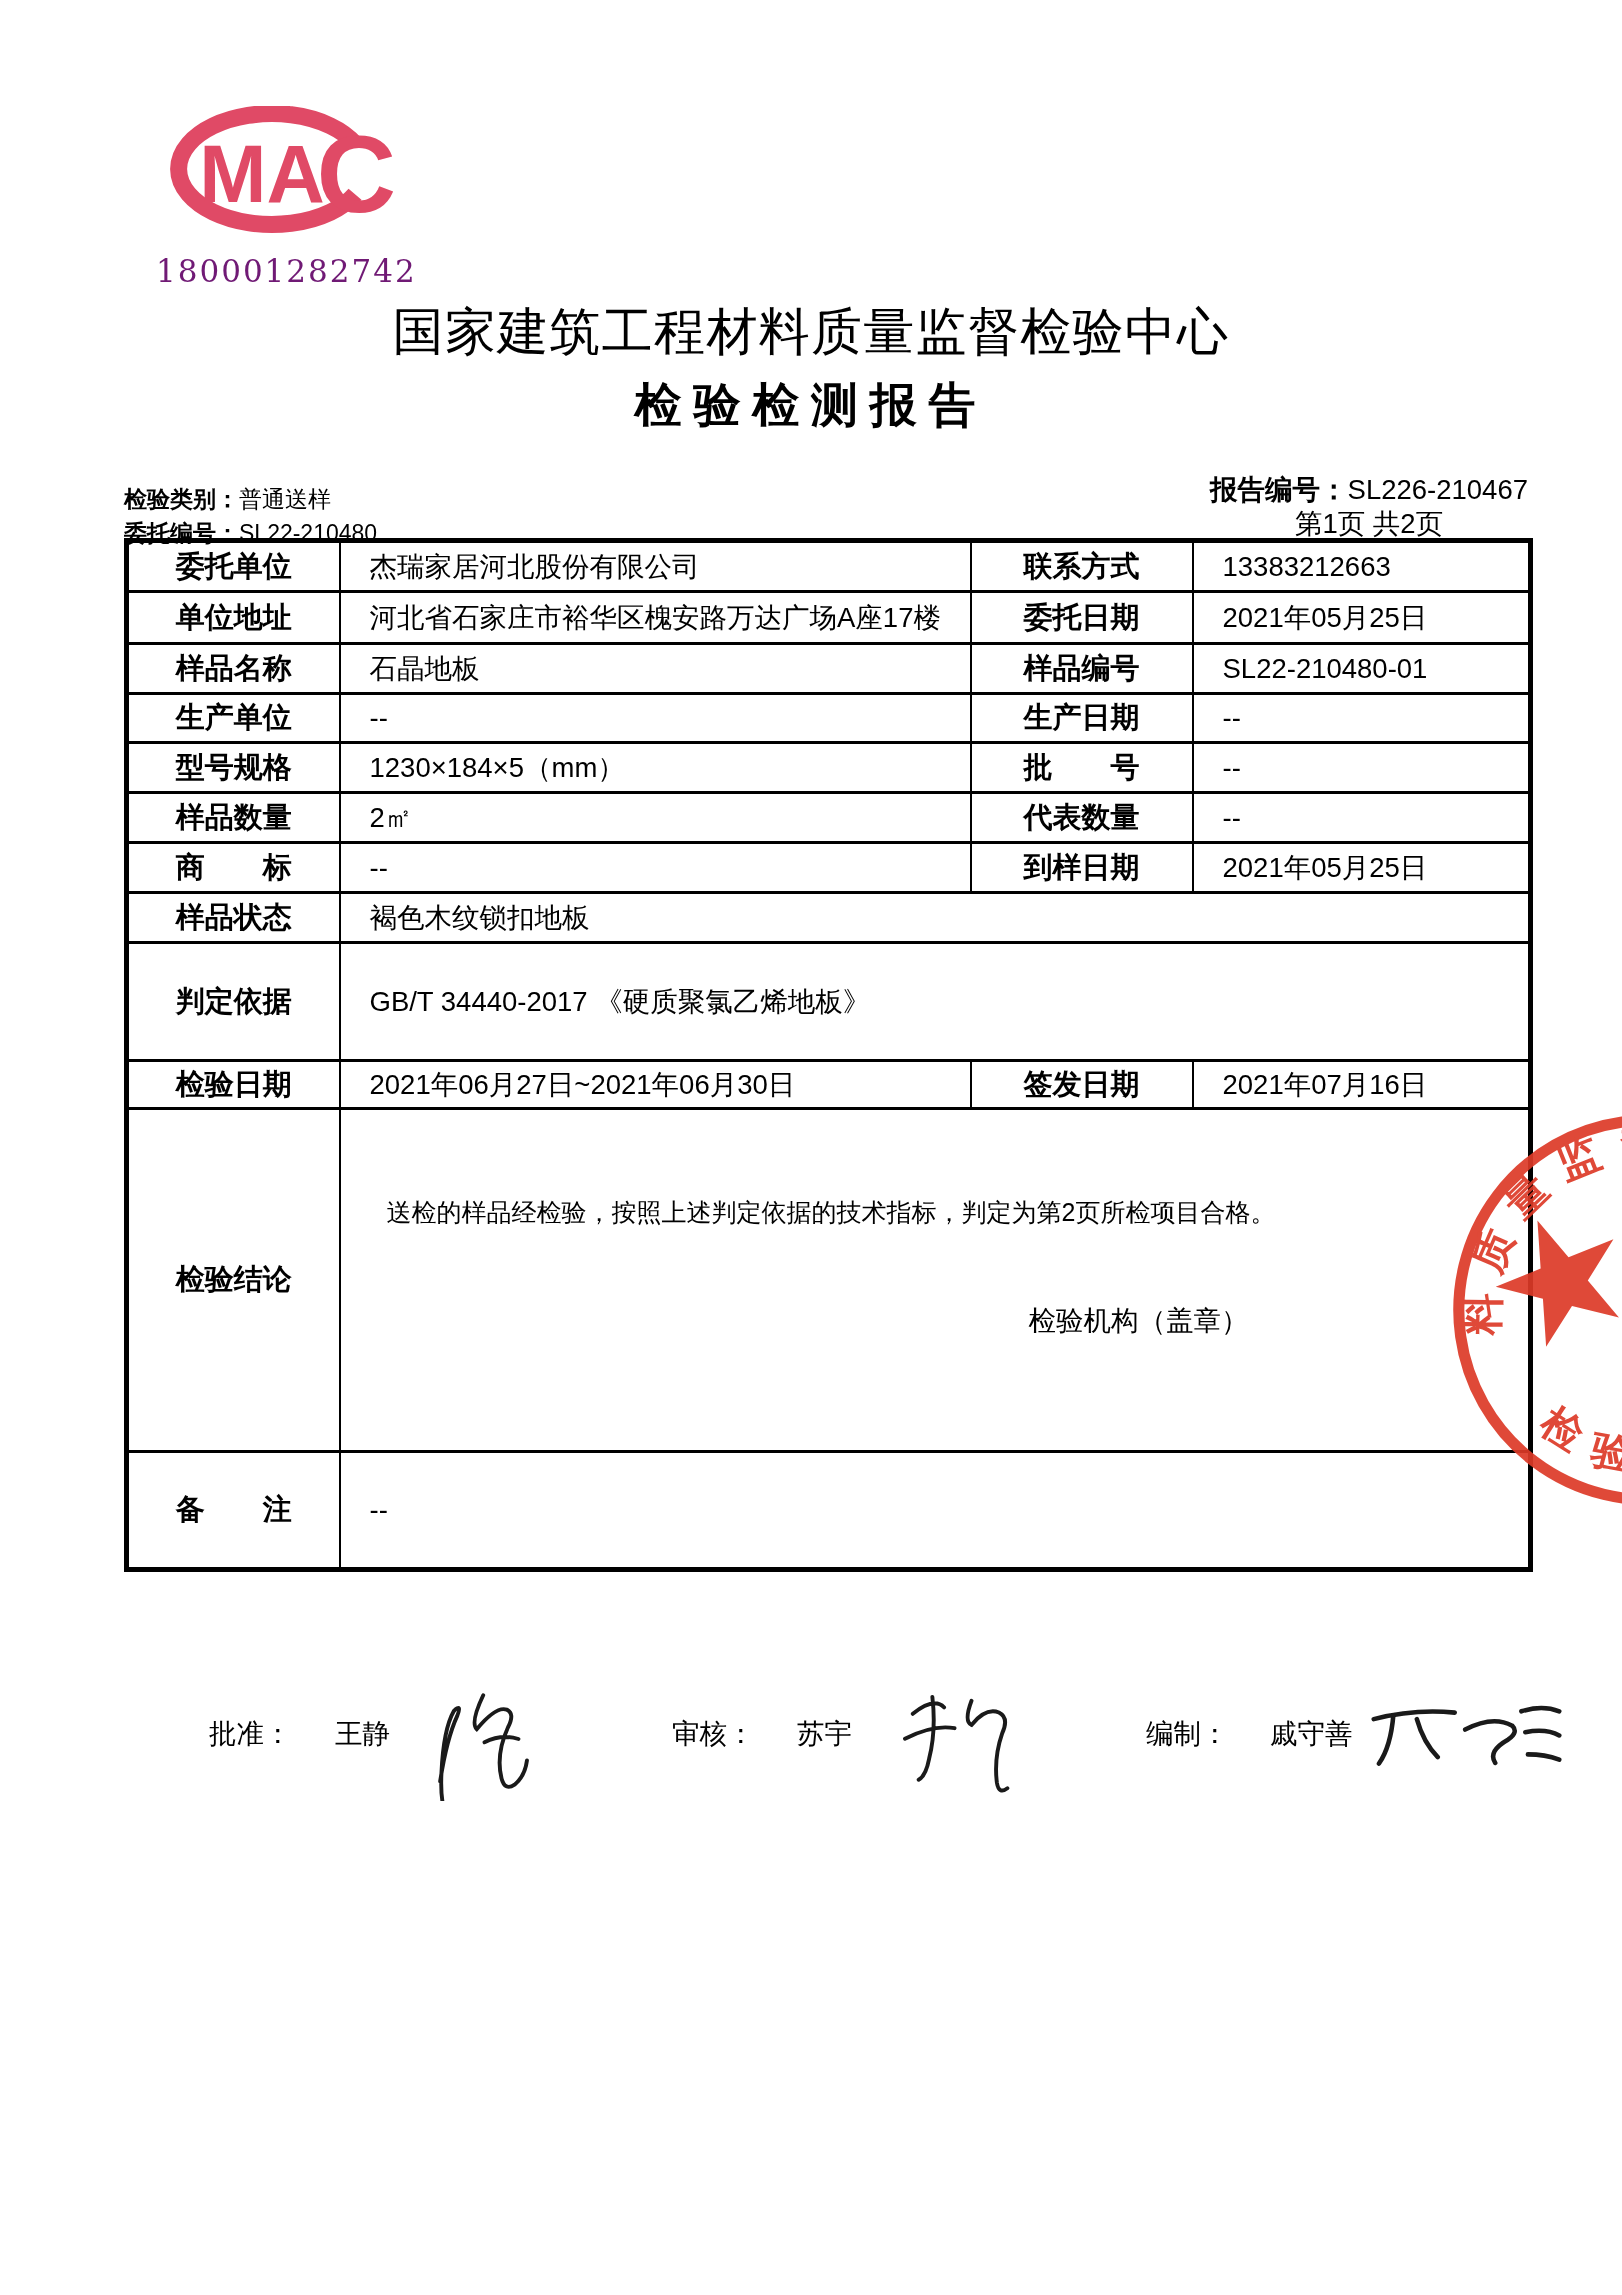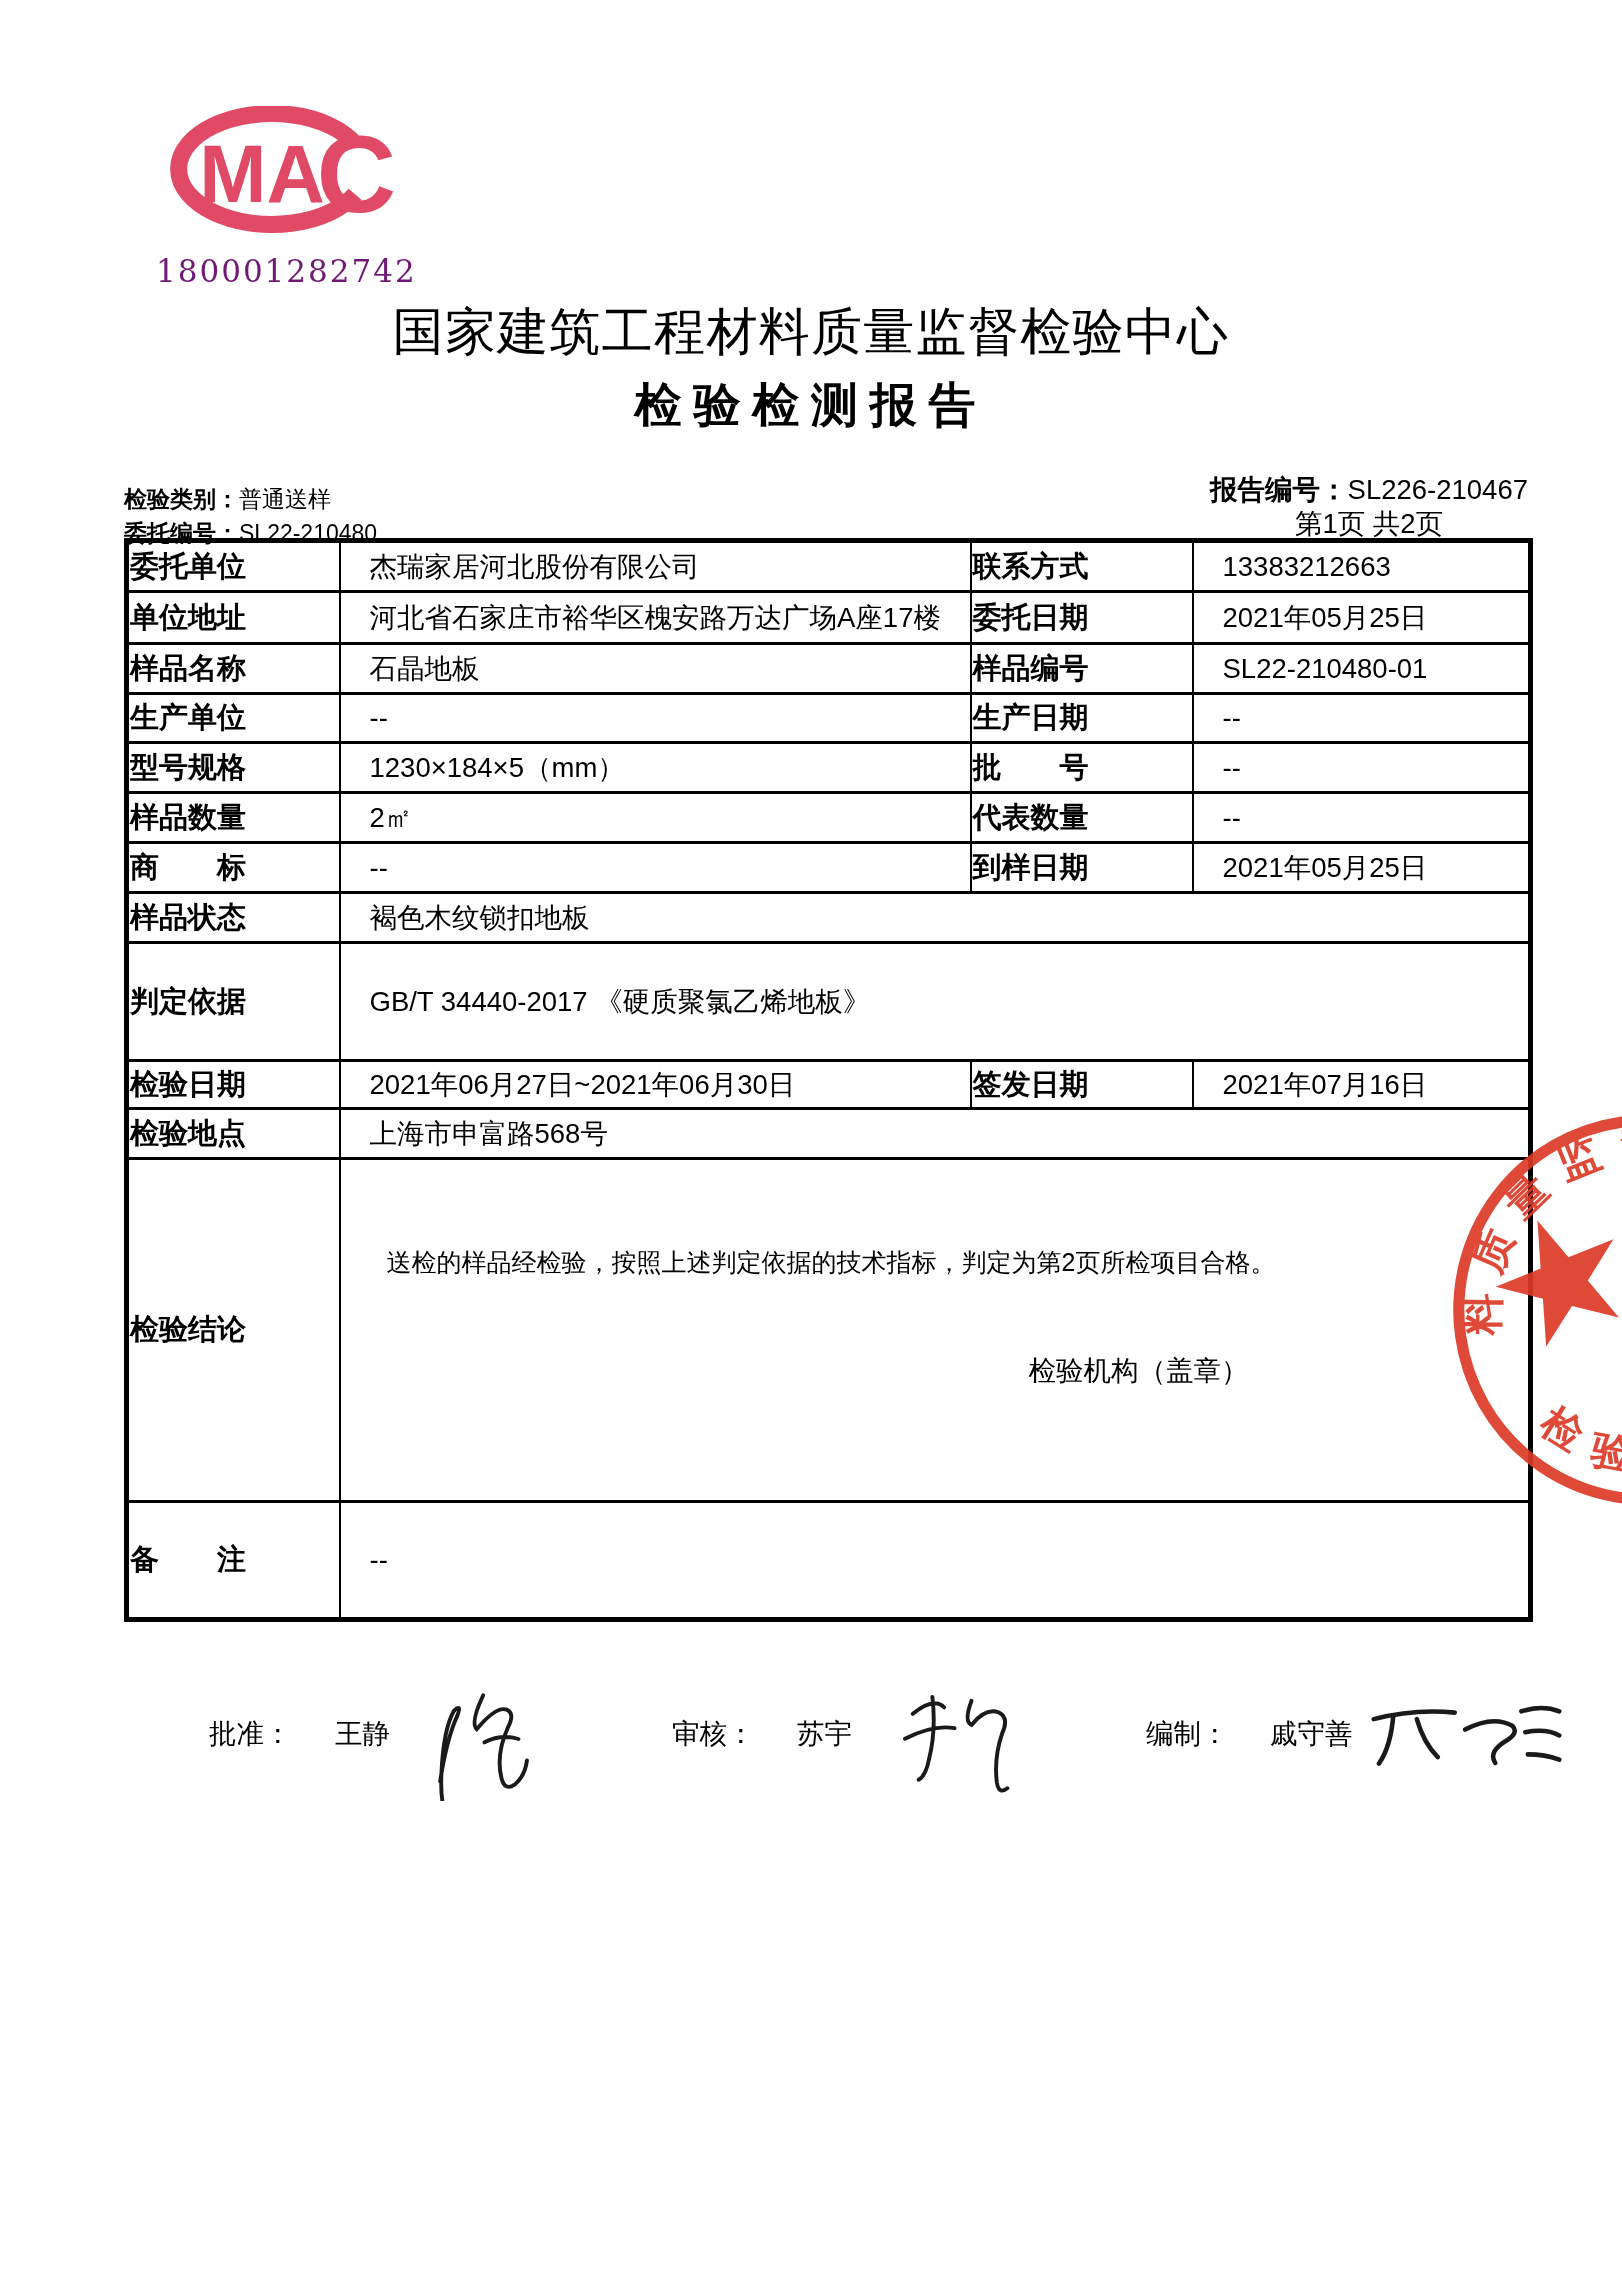--- a/index.html
+++ b/index.html
@@ -38,21 +38,21 @@
     border-collapse:collapse;table-layout:fixed;
     font-size:27.5px;
   }
   .rpt-table td{
     border:2.6px solid #000;
     border-top-width:3.9px;border-bottom-width:3.9px;
     vertical-align:middle;
     overflow:hidden;
   }
   .rpt-table{border:5.2px solid #000;}
-  td.lbl{font-weight:bold;font-size:29px;}
+  td.lbl{text-align:center;font-weight:bold;font-size:29px;}
   td.val{text-align:left;padding-left:29px;font-size:27.5px;}
   td.concl{position:relative;}
   .concl-text{
     position:absolute;left:46px;right:105px;top:84px;
     font-size:25px;line-height:37px;
   }
   .seal-note{
     position:absolute;left:688px;top:193px;
     font-size:27.5px;
   }
@@ -143,24 +143,20 @@
     </tr>
     <tr style="height:118px">
       <td class="lbl">判定依据</td>
       <td class="val" colspan="3">GB/T 34440-2017 《硬质聚氯乙烯地板》</td>
     </tr>
     <tr style="height:48px">
       <td class="lbl">检验日期</td>
       <td class="val">2021年06月27日~2021年06月30日</td>
       <td class="lbl">签发日期</td>
       <td class="val">2021年07月16日</td>
-    </tr>
-    <tr style="height:50px">
-      <td class="lbl">检验地点</td>
-      <td class="val" colspan="3">上海市申富路568号</td>
     </tr>
     <tr style="height:343px">
       <td class="lbl">检验结论</td>
       <td class="concl" colspan="3">
         <div class="concl-text">送检的样品经检验，按照上述判定依据的技术指标，判定为第2页所检项目合格。</div>
         <div class="seal-note">检验机构（盖章）</div>
       </td>
     </tr>
     <tr style="height:118px">
       <td class="lbl">备　　注</td>

